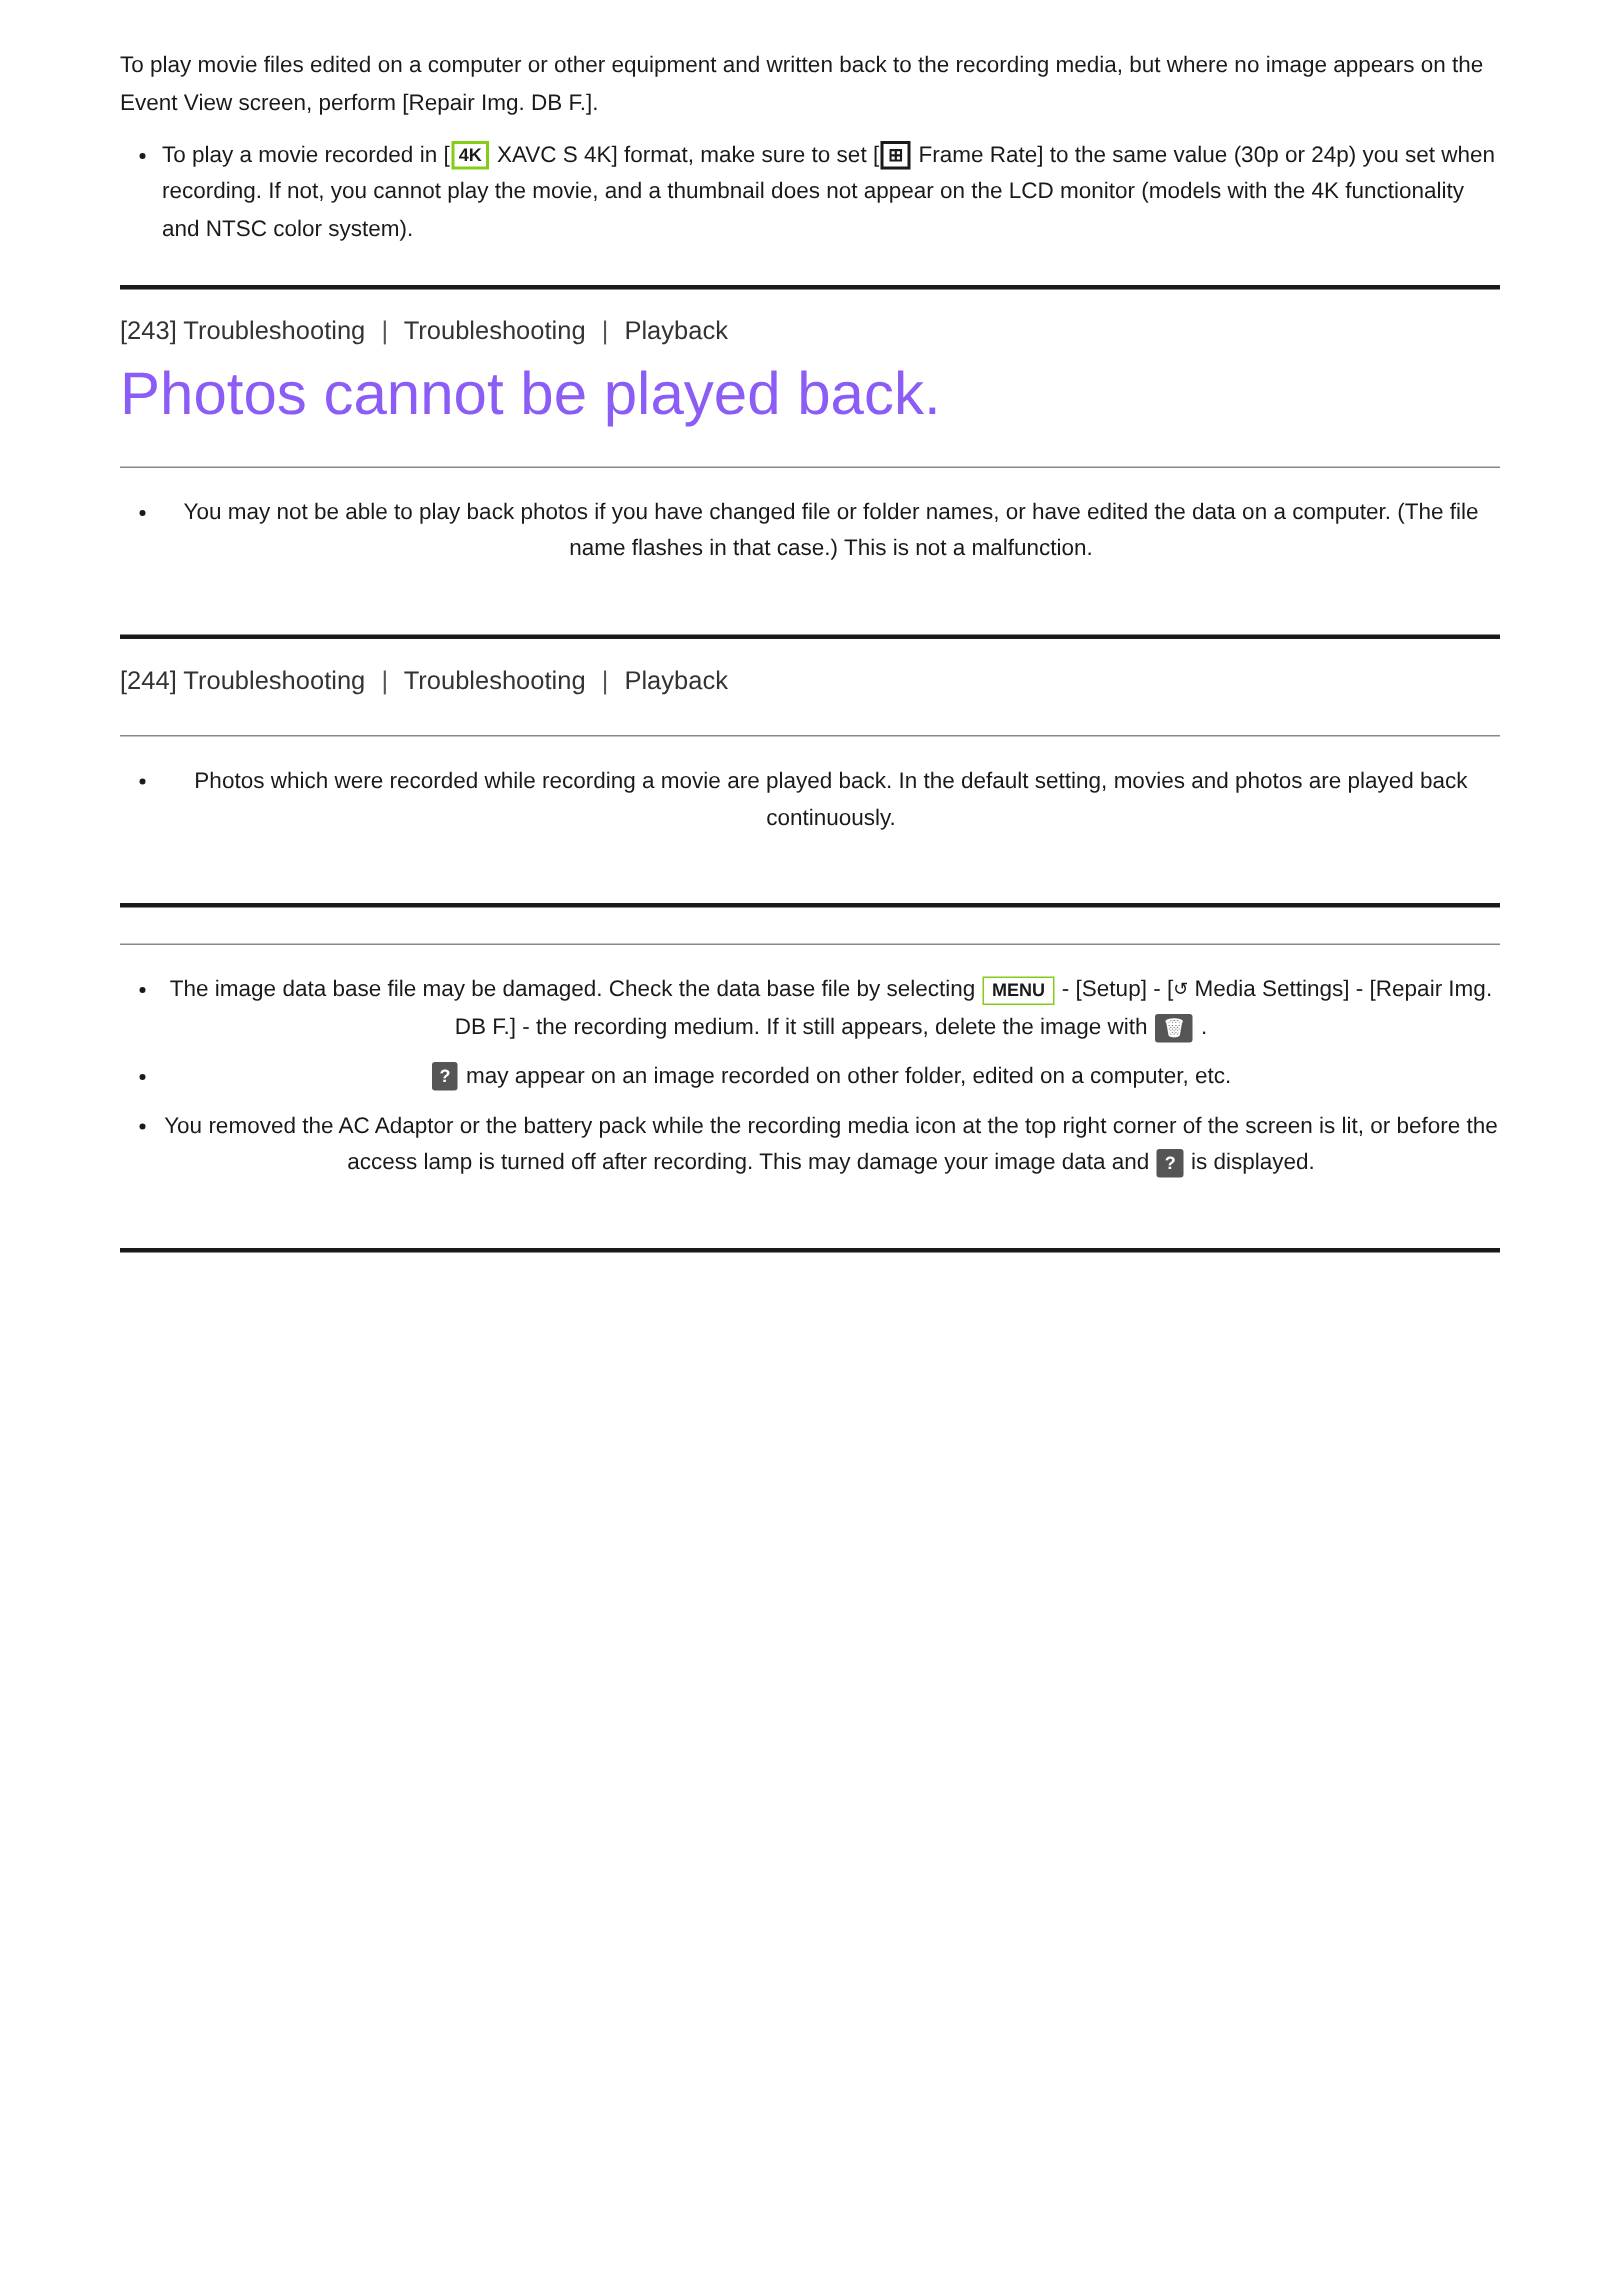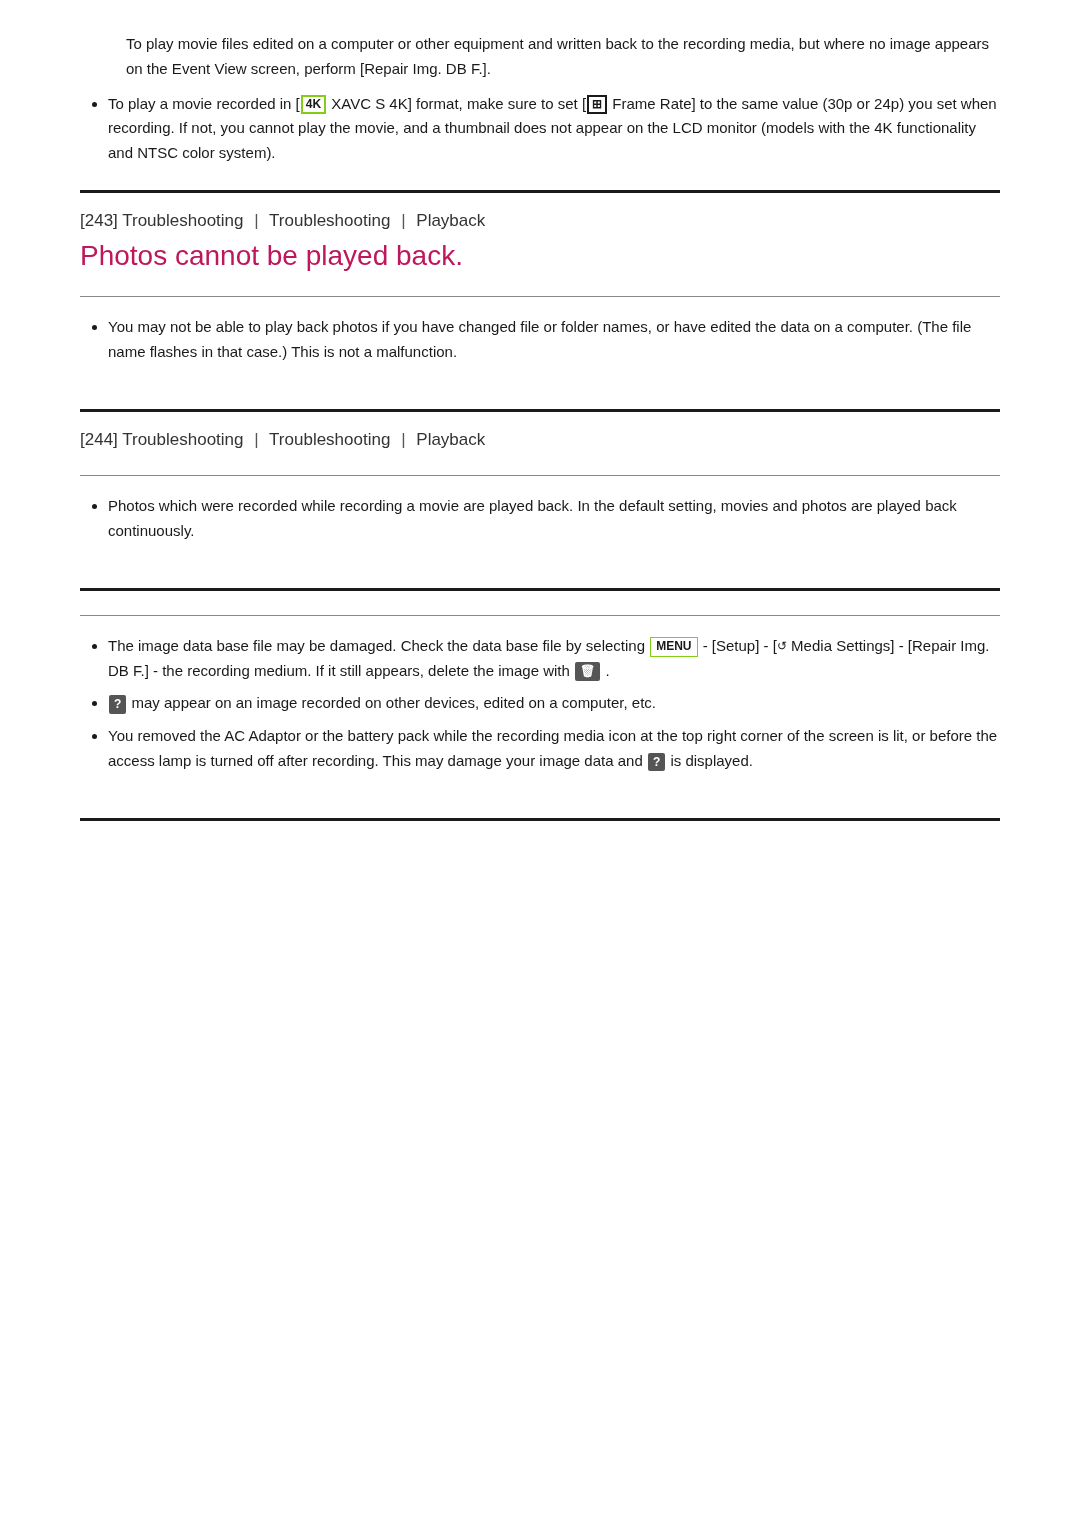--- a/index.html
+++ b/index.html
@@ -18,21 +18,20 @@
       padding: 0;
     }
 
     .page-content {
       padding: 32px 80px 40px 80px;
     }
 
     .intro-text {
       line-height: 1.65;
       margin-bottom: 10px;
-      margin-left: 46px;
     }
 
     .bullet-list {
       list-style: disc;
       padding-left: 28px;
       margin-bottom: 10px;
     }
 
     .bullet-list li {
       line-height: 1.65;
@@ -120,29 +119,30 @@
       margin: 16px 0 6px 0;
       line-height: 1.4;
     }
 
     .breadcrumb-sep {
       margin: 0 6px;
       color: #555;
     }
 
     .section-title {
-      font-size: 28px;
+      font-size: 40px;
       font-weight: normal;
       margin-bottom: 8px;
       line-height: 1.2;
-      color: #be185d;
+      color: #8b5cf6;
     }
 
     .section-body {
       padding: 18px 0 10px 0;
+      text-align: center;
     }
 
     .media-icon {
       display: inline-block;
       font-size: 12px;
       vertical-align: middle;
     }
   </style>
 </head>
 <body>
@@ -197,21 +197,21 @@
 
   <hr class="divider-thick">
   <div class="section">
     <hr class="divider-thin">
     <div class="section-body">
       <ul class="bullet-list">
         <li>
           <span>The image data base file may be damaged. Check the data base file by selecting </span><span class="badge-menu">MENU</span><span> - [Setup] - [</span><span class="media-icon">↺</span><span> Media Settings] - [Repair Img. DB F.] - the recording medium. If it still appears, delete the image with </span><span class="badge-delete">🗑</span><span> .</span>
         </li>
         <li>
-          <span class="badge-question">?</span><span> may appear on an image recorded on other devices, edited on a computer, etc.</span>
+          <span class="badge-question">?</span><span> may appear on an image recorded on other folder, edited on a computer, etc.</span>
         </li>
         <li>
           <span>You removed the AC Adaptor or the battery pack while the recording media icon at the top right corner of the screen is lit, or before the access lamp is turned off after recording. This may damage your image data and </span><span class="badge-question">?</span><span> is displayed.</span>
         </li>
       </ul>
     </div>
   </div>
 
   <hr class="divider-thick">
 

